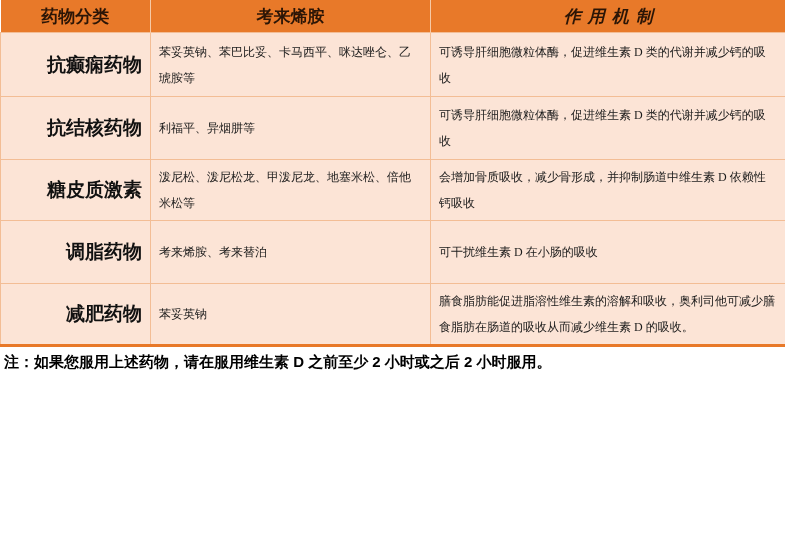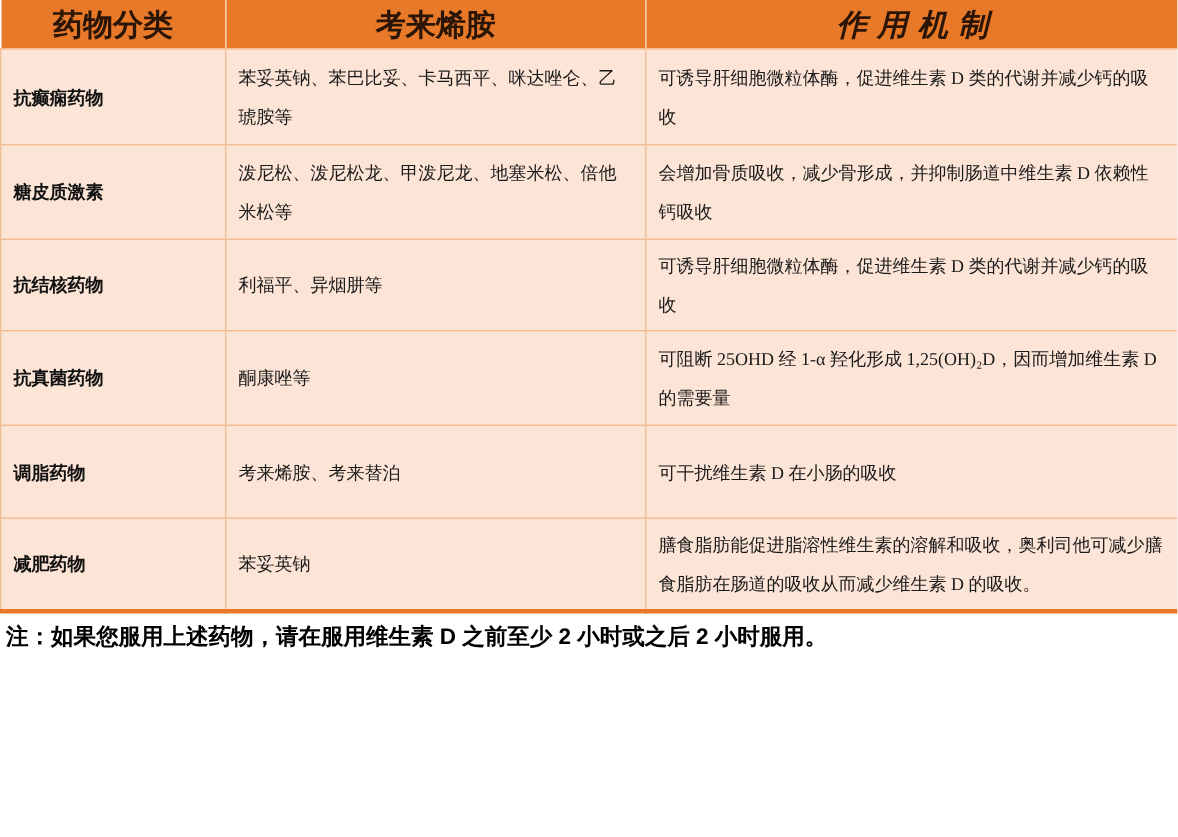--- a/index.html
+++ b/index.html
@@ -22,44 +22,44 @@
     border-bottom: 3px solid #E87929;
   }
   table.drug-table col.c1 { width: 150px; }
   table.drug-table col.c2 { width: 280px; }
   table.drug-table col.c3 { width: 355px; }
 
   table.drug-table th {
     background: #E87929;
     color: #2B1506;
     font-weight: bold;
-    font-size: 20px;
+    font-size: 17px;
     height: 28px;
     text-align: center;
     vertical-align: middle;
     border-left: 1px solid #F6C9A6;
     padding: 2px 4px;
   }
   table.drug-table th:first-child { border-left: none; }
   table.drug-table th:nth-child(3) { letter-spacing: 7px; text-indent: 7px; font-style: italic; }
 
   table.drug-table td {
     background: #FCE4D6;
     border: 1px solid #F3BD95;
     font-size: 12px;
     line-height: 26px;
     color: #1a1a1a;
     vertical-align: middle;
     padding: 4px 8px;
   }
   table.drug-table td.cat {
     font-weight: bold;
-    text-align: left;
+    text-align: right;
     color: #111111;
-    font-size: 12px;
+    font-size: 19px;
   }
   table.drug-table td.drugs,
   table.drug-table td.mech {
     text-align: left;
   }
   
   tbody tr:nth-child(1) { height: 64px; }
   tbody tr:nth-child(2) { height: 63px; }
   tbody tr:nth-child(3) { height: 57px; }
   tbody tr:nth-child(4) { height: 63px; }
@@ -93,33 +93,28 @@
         <th>作用机制</th>
       </tr>
     </thead>
     <tbody>
       <tr>
         <td class="cat">抗癫痫药物</td>
         <td class="drugs">苯妥英钠、苯巴比妥、卡马西平、咪达唑仑、乙琥胺等</td>
         <td class="mech">可诱导肝细胞微粒体酶，促进维生素 D 类的代谢并减少钙的吸收</td>
       </tr>
       <tr>
-        <td class="cat">糖皮质激素</td>
-        <td class="drugs">泼尼松、泼尼松龙、甲泼尼龙、地塞米松、倍他米松等</td>
-        <td class="mech">会增加骨质吸收，减少骨形成，并抑制肠道中维生素 D 依赖性钙吸收</td>
-      </tr>
-      <tr>
         <td class="cat">抗结核药物</td>
         <td class="drugs">利福平、异烟肼等</td>
         <td class="mech">可诱导肝细胞微粒体酶，促进维生素 D 类的代谢并减少钙的吸收</td>
       </tr>
       <tr>
-        <td class="cat">抗真菌药物</td>
-        <td class="drugs">酮康唑等</td>
-        <td class="mech">可阻断 25OHD 经 1-α 羟化形成 1,25(OH)₂D，因而增加维生素 D 的需要量</td>
+        <td class="cat">糖皮质激素</td>
+        <td class="drugs">泼尼松、泼尼松龙、甲泼尼龙、地塞米松、倍他米松等</td>
+        <td class="mech">会增加骨质吸收，减少骨形成，并抑制肠道中维生素 D 依赖性钙吸收</td>
       </tr>
       <tr>
         <td class="cat">调脂药物</td>
         <td class="drugs">考来烯胺、考来替泊</td>
         <td class="mech">可干扰维生素 D 在小肠的吸收</td>
       </tr>
       <tr>
         <td class="cat">减肥药物</td>
         <td class="drugs">苯妥英钠</td>
         <td class="mech">膳食脂肪能促进脂溶性维生素的溶解和吸收，奥利司他可减少膳食脂肪在肠道的吸收从而减少维生素 D 的吸收。</td>

